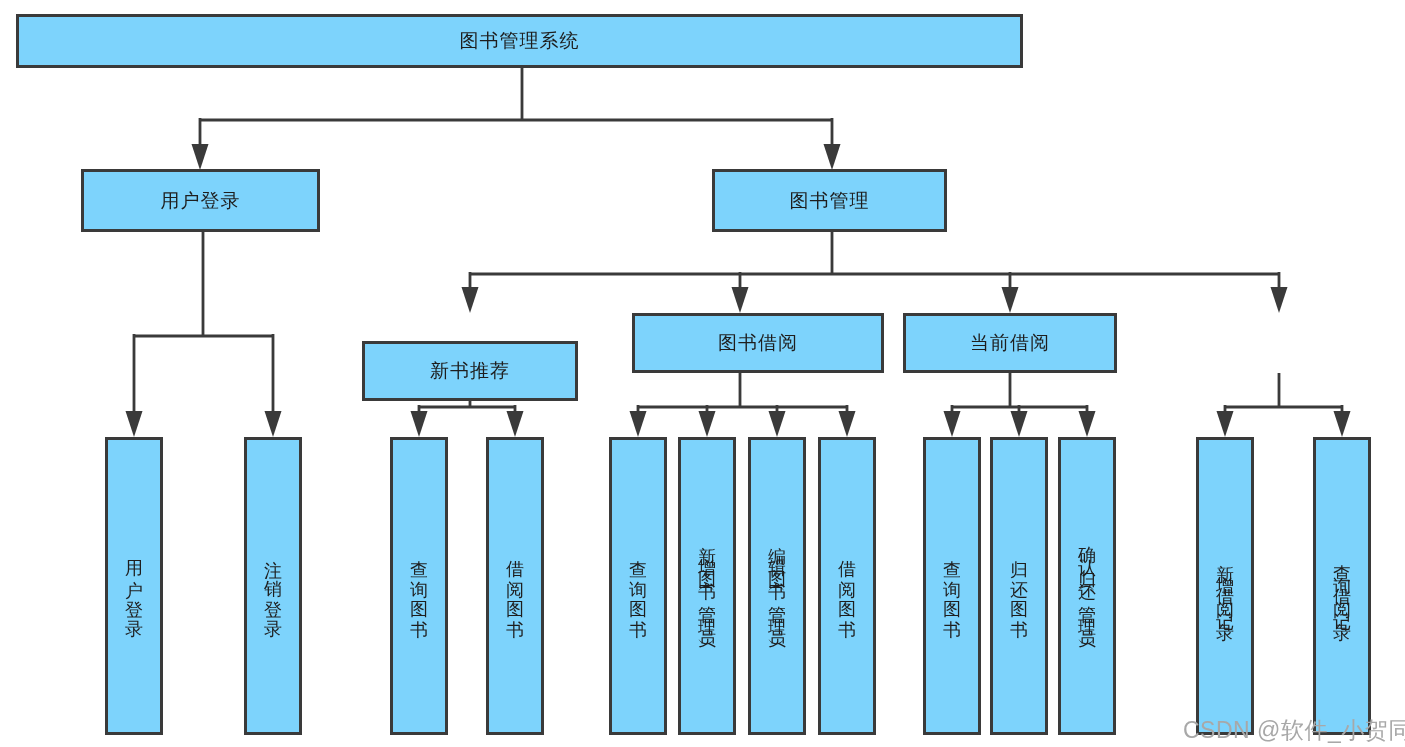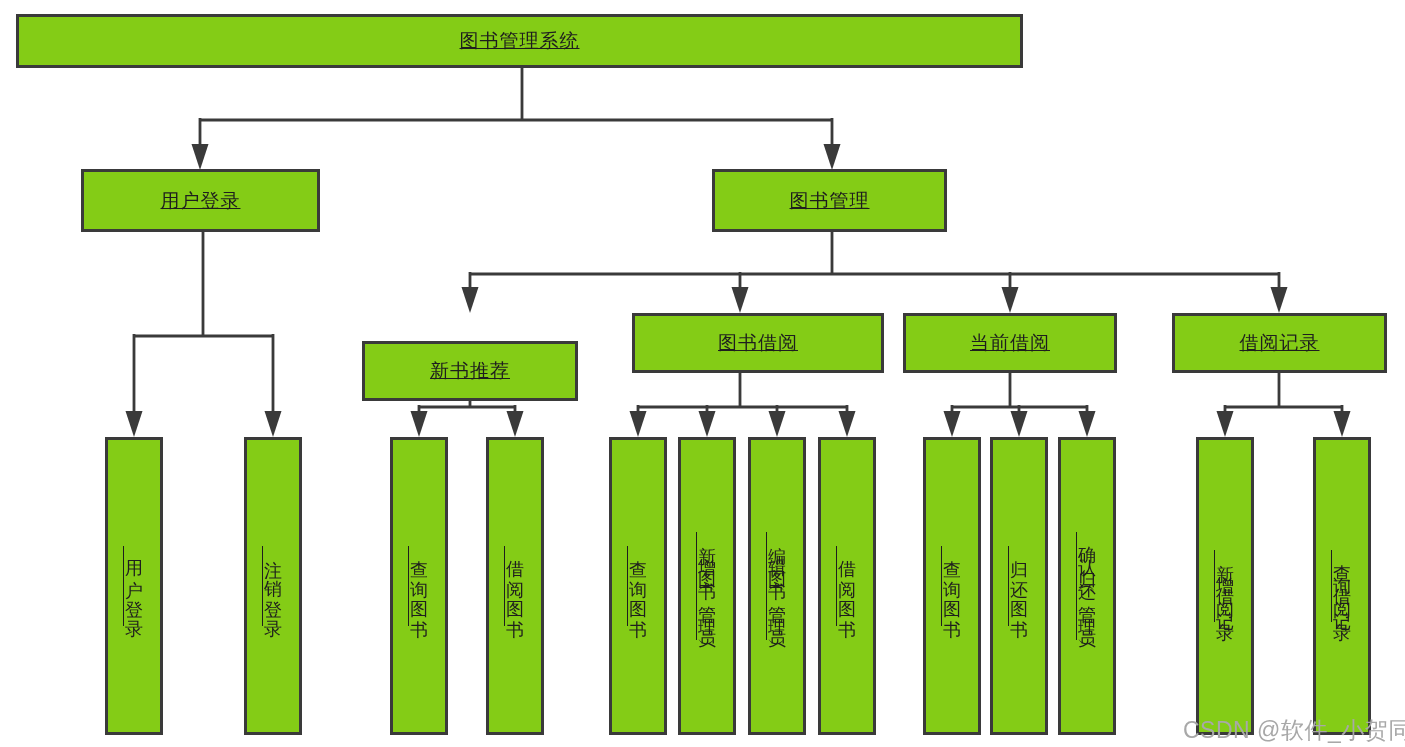--- a/index.html
+++ b/index.html
@@ -3,29 +3,28 @@
 <meta charset="utf-8">
 <style>
   html,body{margin:0;padding:0;background:#ffffff;}
   body{font-family:"Liberation Sans","DejaVu Sans",sans-serif;}
   .stage{position:relative;width:1405px;height:747px;background:#ffffff;overflow:hidden;}
   svg.wires{position:absolute;left:0;top:0;width:1405px;height:747px;pointer-events:none;}
   .node{
     position:absolute;
     box-sizing:border-box;
     border:3px solid #3a3a3a;
-    background:#84cc16;
+    background:#7dd3fc;
     display:flex;
     align-items:center;
     justify-content:center;
     color:#1e1e1e;
     font-size:19px;
     letter-spacing:1px;
     z-index:2;
-    text-decoration:underline;
   }
   .vnode{font-size:18px;letter-spacing:0;}
   .vnode .vtext{
     writing-mode:vertical-rl;
     text-orientation:mixed;
     line-height:1;
     white-space:nowrap;
   }
   
   .n-root{left:16px;top:14px;width:1007px;height:54px;}
@@ -113,23 +112,20 @@
 
   <div class="node n-newbook">
     <span>新书推荐</span>
   </div>
   <div class="node n-borrow">
     <span>图书借阅</span>
   </div>
   <div class="node n-current">
     <span>当前借阅</span>
   </div>
-  <div class="node n-records">
-    <span>借阅记录</span>
-  </div>
 
   <div class="node vnode lvl4 n-a1">
     <span class="vtext" style="letter-spacing: 20px;">用户登录</span>
   </div>
   <div class="node vnode lvl4 n-a2">
     <span class="vtext" style="letter-spacing: 20px;">注销登录</span>
   </div>
   <div class="node vnode lvl4 n-b1">
     <span class="vtext" style="letter-spacing: 20px;">查询图书</span>
   </div>

